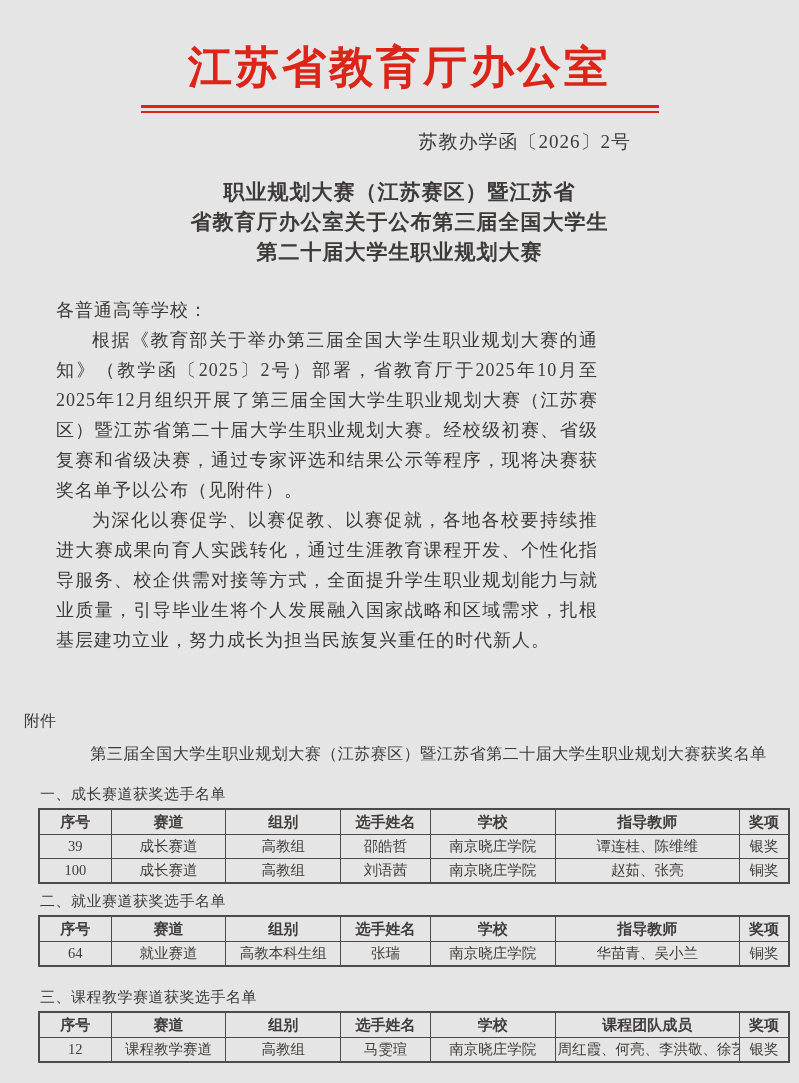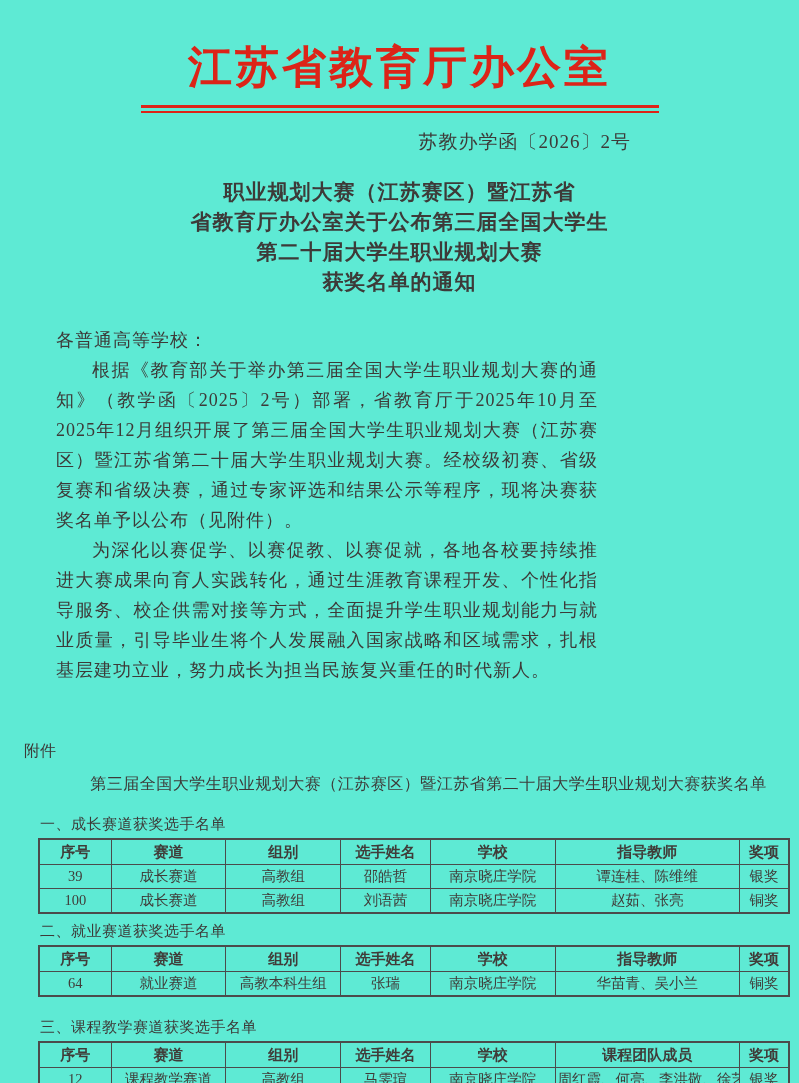--- a/index.html
+++ b/index.html
@@ -1,21 +1,21 @@
 <!DOCTYPE html>
 <html style="--accent: #dc2418;"><head>
 <meta charset="utf-8">
 <style>
   html,body { margin:0; padding:0; background:#ffffff; }
   .page {
     position: relative;
     width: 799px;
     height: 1083px;
     margin: 0 auto;
-    background: #5eead4;
+    background: #e5e5e5;
     font-family: "Liberation Serif", serif;
     color: #3d3a38;
     box-sizing: border-box;
     overflow: hidden;
   }
   .letterhead {
     padding-top: 44px;
     text-align: center;
     color: var(--accent, #dc2418);
     font-size: 44px;
@@ -107,21 +107,20 @@
   <div class="letterhead">江苏省教育厅办公室</div>
 
   <div class="red-rule"></div>
 
   <div class="doc-number">苏教办学函〔2026〕2号</div>
 
   <div class="notice-title">
     <div>职业规划大赛（江苏赛区）暨江苏省</div>
     <div>省教育厅办公室关于公布第三届全国大学生</div>
     <div>第二十届大学生职业规划大赛</div>
-    <div>获奖名单的通知</div>
   </div>
 
   <div class="body-text">
     <p class="salutation">各普通高等学校：</p>
     <p>根据《教育部关于举办第三届全国大学生职业规划大赛的通知》（教学函〔2025〕2号）部署，省教育厅于2025年10月至2025年12月组织开展了第三届全国大学生职业规划大赛（江苏赛区）暨江苏省第二十届大学生职业规划大赛。经校级初赛、省级复赛和省级决赛，通过专家评选和结果公示等程序，现将决赛获奖名单予以公布（见附件）。</p>
     <p>为深化以赛促学、以赛促教、以赛促就，各地各校要持续推进大赛成果向育人实践转化，通过生涯教育课程开发、个性化指导服务、校企供需对接等方式，全面提升学生职业规划能力与就业质量，引导毕业生将个人发展融入国家战略和区域需求，扎根基层建功立业，努力成长为担当民族复兴重任的时代新人。</p>
   </div>
 
   <div class="attachment-label">附件</div>
 

